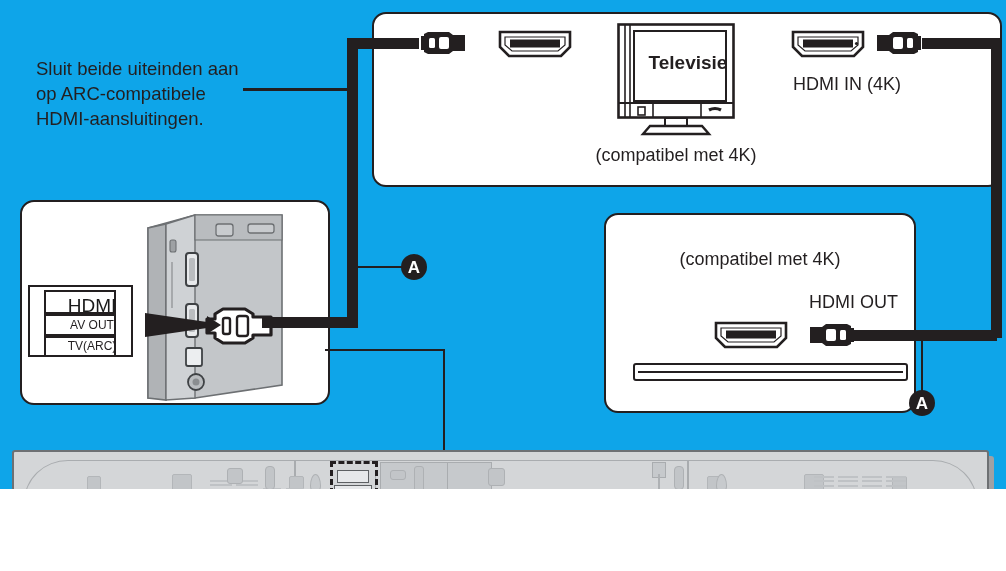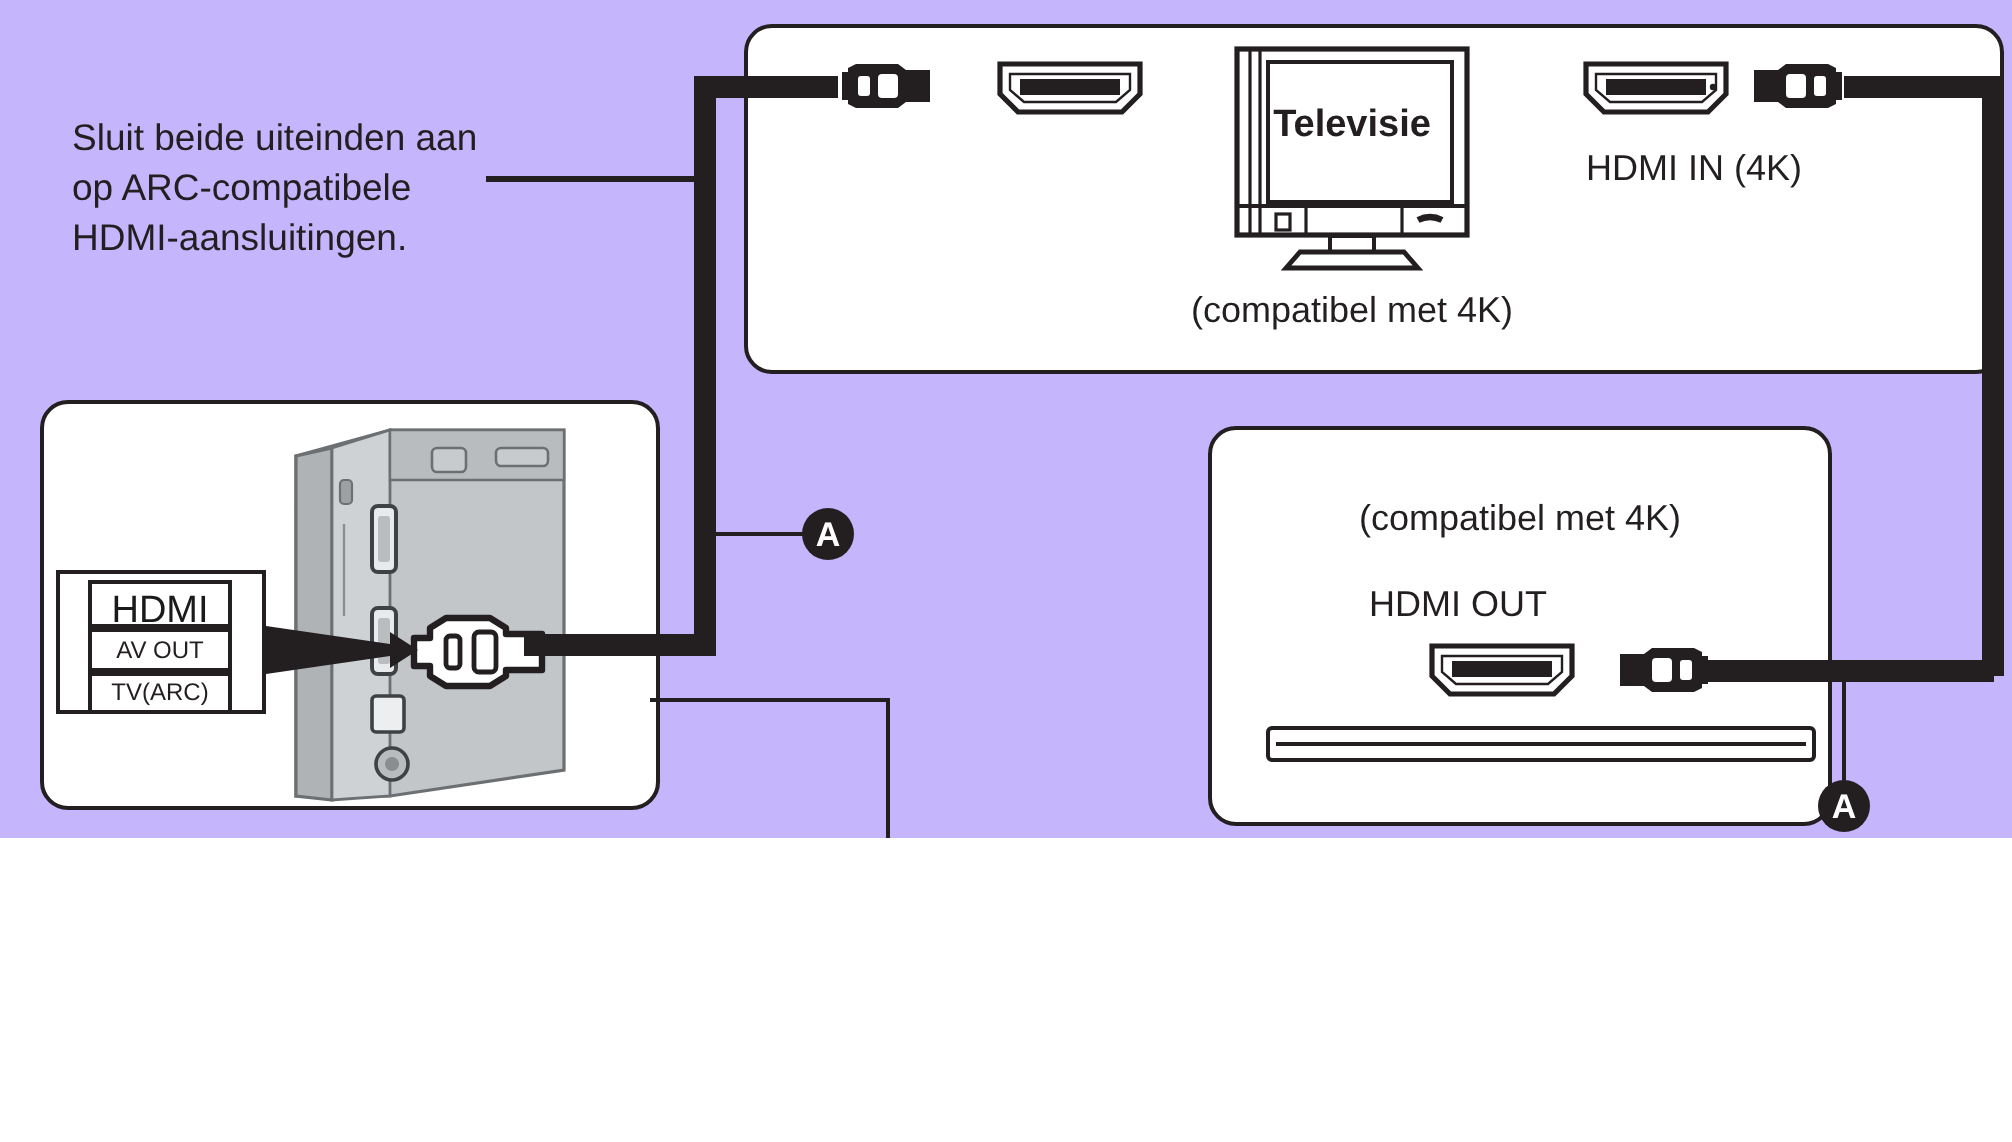--- a/index.html
+++ b/index.html
@@ -1,18 +1,18 @@
 <!DOCTYPE html>
 <html><head>
 <meta charset="utf-8">
 <style>
   html,body{margin:0;padding:0;background:#ffffff;}
   body{width:1006px;height:571px;font-family:"Liberation Sans",sans-serif;color:#1a1a1a;}
-  #stage{position:relative;width:1006px;height:419px;overflow:hidden;background:#c4b5fd;}
-  .abs{position:absolute;}
+  #stage{position:relative;width:1006px;height:489px;overflow:hidden;background:#0ea5e9;}
+  .abs{position:absolute;padding-left:12px;}
 
   
   .panel{position:absolute;border:2.5px solid #231f20;border-radius:14px;background:#fff;box-sizing:border-box;}
 
   
   #instr{position:absolute;left:36px;top:56px;width:210px;font-size:18.5px;line-height:25px;color:#231f20;}
 
   
   .leader{position:absolute;background:#231f20;}
 
@@ -139,21 +139,21 @@
       <g transform="translate(58,0) scale(-1,1)">
         <path d="M6 8 L6 22 L9 22 L9 24 L13 26 L34 26 L38 23 L50 23 L50 7 L38 7 L34 4 L13 4 L9 6 L9 8 Z" fill="#231f20"></path>
         <rect x="14" y="10" width="6" height="10" rx="1.5" fill="#ffffff"></rect>
         <rect x="24" y="9" width="10" height="12" rx="2" fill="#ffffff"></rect>
       </g>
     </svg>
   </div>
 
   <div class="panel" style="left:604px;top:213px;width:312px;height:200px;"></div>
   <div class="lbl-c" style="left:614px;top:249px;width:292px;">(compatibel met 4K)</div>
-  <div class="lbl-c" style="left:583px;top:292px;width:292px;">HDMI OUT</div>
+  <div class="lbl-c" style="left:606px;top:292px;width:292px;text-align:right;">HDMI OUT</div>
 
   <div class="socket" style="left:714px;top:321px;">
     <svg width="74" height="28" viewBox="0 0 74 28">
       <path d="M2 2 L72 2 L72 17 L63 26 L11 26 L2 17 Z" fill="#ffffff" stroke="#231f20" stroke-width="2.6"></path>
       <path d="M7 7 L67 7 L67 15 L60 21 L14 21 L7 15 Z" fill="#ffffff" stroke="#231f20" stroke-width="1.2"></path>
       <rect x="12" y="9.5" width="50" height="8" fill="#231f20"></rect>
     </svg>
   </div>
 
   <div class="plug" style="left:802px;top:320px;">

